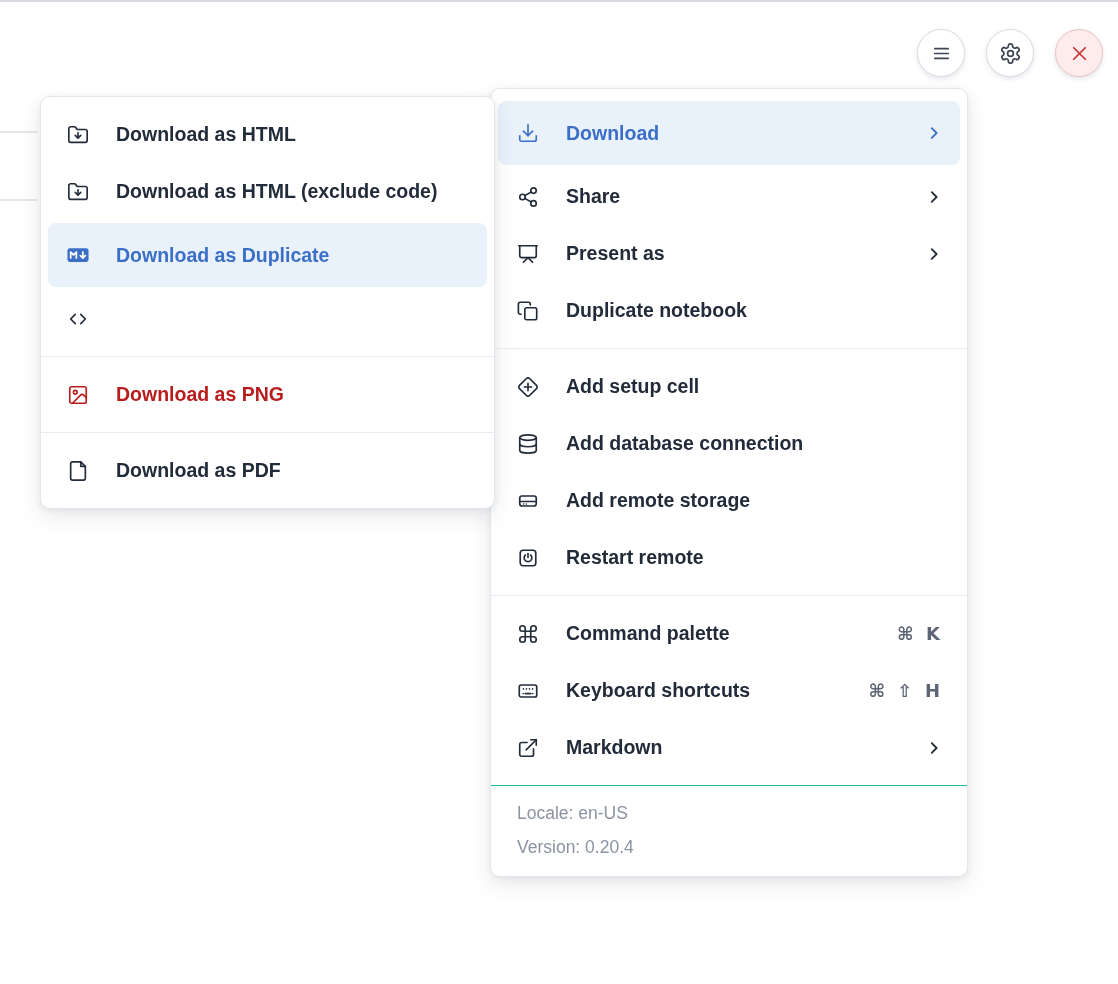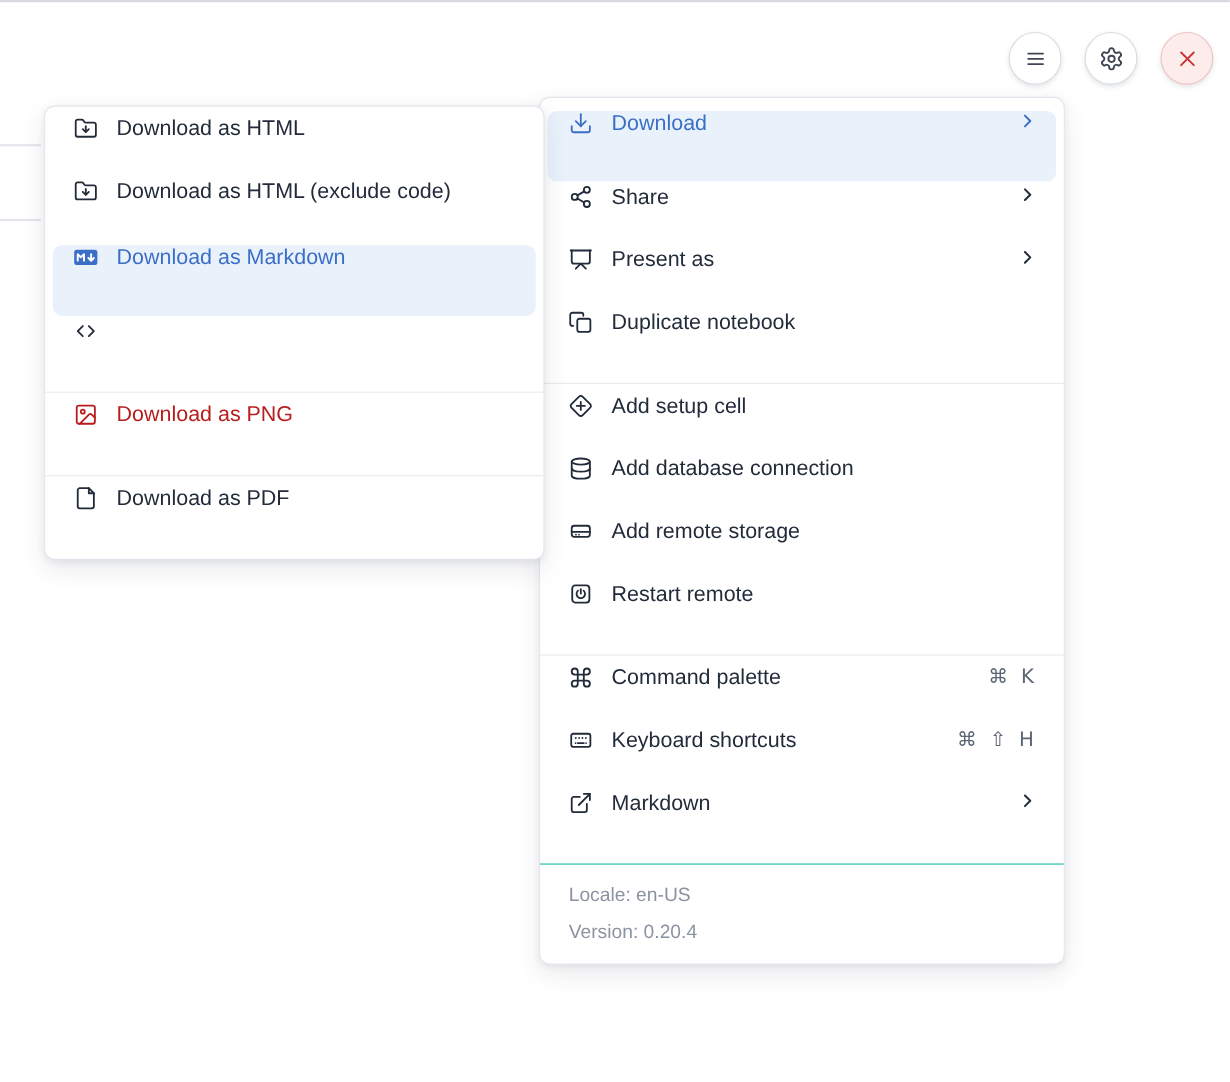--- a/index.html
+++ b/index.html
@@ -34,24 +34,25 @@
     border:1px solid #e3e6ec; border-radius:10px;
     box-shadow:0 8px 22px rgba(40,50,70,.10), 0 2px 6px rgba(40,50,70,.07);
   }
   .main-menu { left:490px; top:88px; width:478px; z-index:2; }
   .submenu   { left:40px;  top:96px; width:455px; z-index:3; }
 
   .group { padding:9px 0; }
   .separator { height:1px; background:#e8eaef; }
 
   .menu-item {
-    height:57px; display:flex; align-items:flex-start;
-    gap:17px; padding:0 24px 0 26px;
+    height:57px; display:flex; align-items:center;
+    gap:27px; padding:0 24px 0 26px;
     font-size:19.5px; color:#222b3a; cursor:pointer;
     white-space:nowrap;
+    font-weight:bold;
   }
   .menu-item.highlighted {
     height:64px; margin:3px 7px; padding:0 17px 0 19px;
     background:#e9f1fb; color:#3b6fc7; border-radius:8px;
   }
   .menu-item.disabled { color:#b91c1c; cursor:default; }
 
   .mi-icon { width:22px; height:22px; flex:0 0 22px; display:flex; align-items:center; justify-content:center; }
   .mi-icon svg { width:22px; height:22px; }
   .mi-label { flex:1 1 auto; }
@@ -125,21 +126,21 @@
           <span class="mi-label">Download as HTML (exclude code)</span>
         </div>
         <div class="menu-item highlighted">
           <span class="mi-icon">
             <svg viewBox="0 0 24 24">
               <rect x="0.5" y="4.5" width="23" height="15" rx="2.5" fill="currentColor" stroke="none"></rect>
               <path d="M4 15.2V8.8l3.1 3.1 3.1-3.1v6.4" fill="none" stroke="#ffffff" stroke-width="1.9" stroke-linecap="round" stroke-linejoin="round"></path>
               <path d="M17.3 8.8v6.4M14.6 12.6l2.7 2.7 2.7-2.7" fill="none" stroke="#ffffff" stroke-width="1.9" stroke-linecap="round" stroke-linejoin="round"></path>
             </svg>
           </span>
-          <span class="mi-label">Download as Markdown</span>
+          <span class="mi-label">Download as Duplicate</span>
         </div>
         <div class="menu-item">
           <span class="mi-icon">
             <svg viewBox="0 0 24 24" fill="none" stroke="currentColor" stroke-width="1.8" stroke-linecap="round" stroke-linejoin="round">
               <path d="m9 7-5 5 5 5"></path>
               <path d="m15 7 5 5-5 5"></path>
             </svg>
           </span>
         </div>
       </div>

